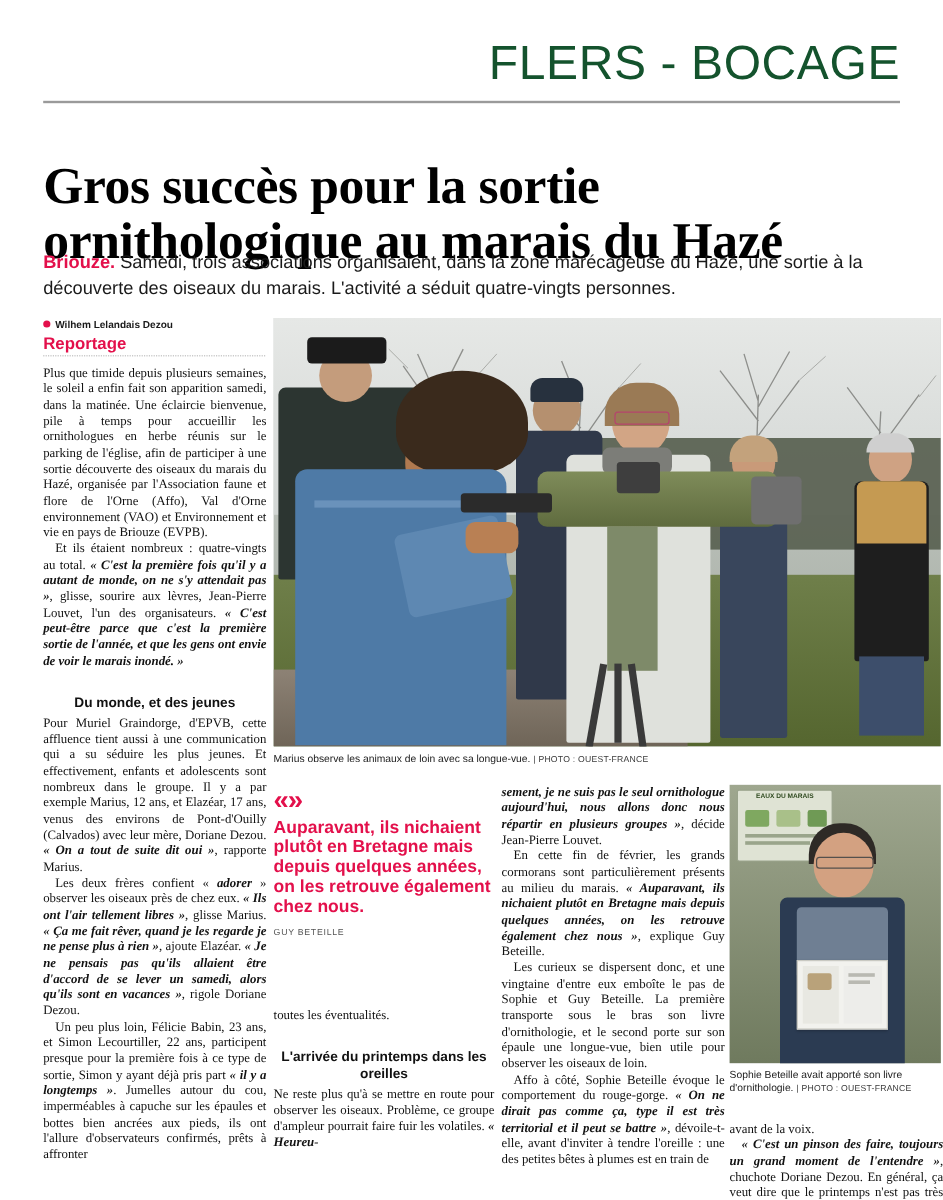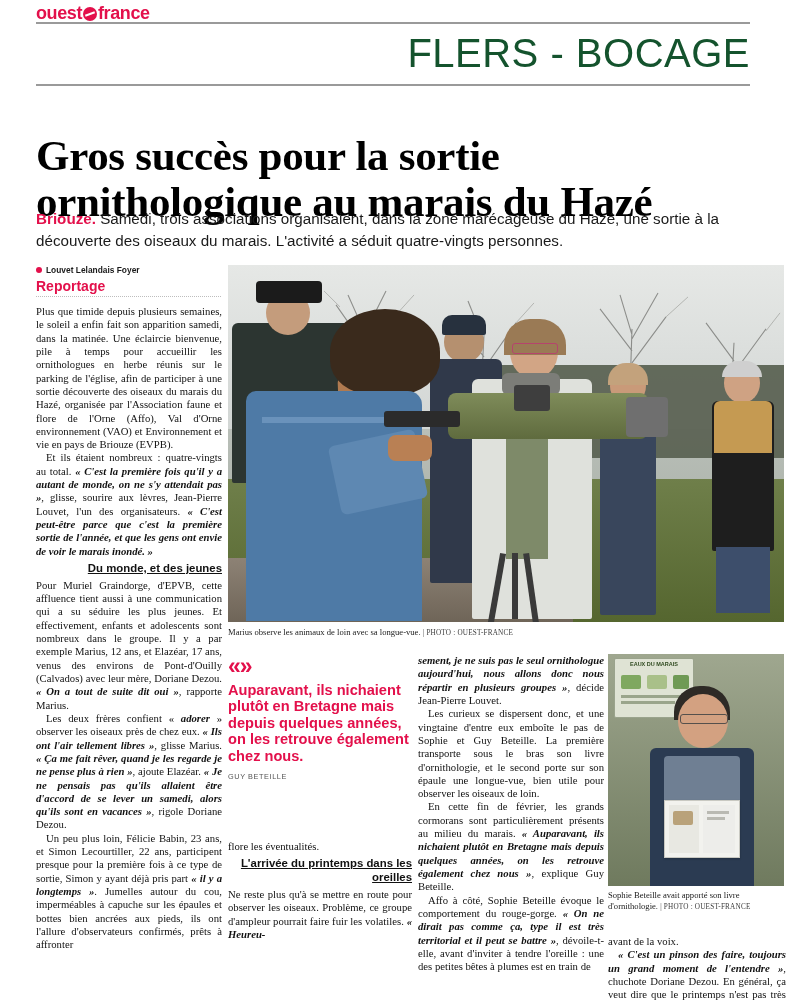--- a/index.html
+++ b/index.html
@@ -167,44 +167,43 @@
   }
   .col p { margin: 0; text-indent: 10px; }
   .col p.first { text-indent: 0; }
   .col .it { font-style: italic; font-weight: bold; }
   .subhead {
     font-family: "Liberation Sans", sans-serif;
     font-size: 11.4px;
     font-weight: bold;
     color: #111;
     line-height: 1.22;
-    margin: 4px 0 3px 0;
-    text-align: right;
+    margin: 22px 0 3px 0;
+    text-align: center;
     text-indent: 0;
-    text-decoration: underline;
   }
 
   #col1 { left: 36px; top: 305px; width: 186px; }
   #col2-lower { left: 228px; top: 840px; width: 184px; }
   #col3 { left: 418px; top: 654px; width: 186px; }
   #col4-lower { left: 608px; top: 935px; width: 178px; }
 
   
   .photo-main {
     position: absolute;
     left: 228px;
     top: 265px;
     width: 556px;
     height: 357px;
     overflow: hidden;
     background: linear-gradient(#cfd3d0, #9fa79c);
   }
   .caption {
     position: absolute;
-    font-family: Liberation Serif, serif;
+    font-family: Liberation Sans, sans-serif;
     font-size: 8.6px;
     color: #1a1a1a;
     line-height: 1.3;
   }
   .caption .credit {
     font-size: 7.2px;
     color: #3a3a3a;
     letter-spacing: 0.2px;
   }
   #caption-main { left: 228px; top: 627px; width: 556px; }
@@ -311,42 +310,34 @@
     background:#f2f2ee;
     border:1px solid #c9c9c2;
     box-shadow: 0 1px 2px rgba(0,0,0,.25);
   }
 </style>
 </head>
 <body>
 
 <div class="page">
 
-  <div class="masthead">
-    <div class="logo">
-      <span class="ouest">ouest</span>
-      <span class="logo-mark"></span>
-      <span class="france">france</span>
-    </div>
-    <div class="rule-top"></div>
-  </div>
 
   <div class="section-title">FLERS - BOCAGE</div>
   <div class="rule-under-section"></div>
 
   <h1 class="headline">Gros succès pour la sortie ornithologique au marais du Hazé</h1>
 
   <div class="standfirst">
     <span class="place">Briouze.</span><span> Samedi, trois associations organisaient, dans la zone marécageuse du Hazé, une sortie à la découverte des oiseaux du marais. L'activité a séduit quatre-vingts personnes.</span>
   </div>
 
   <div class="byline">
     <div class="byline-name">
       <span class="byline-dot"></span>
-      <span>Louvet Lelandais Foyer</span>
+      <span>Wilhem Lelandais Dezou</span>
     </div>
     <div class="byline-kicker">Reportage</div>
     <div class="byline-rule"></div>
   </div>
 
   <div class="col" id="col1">
     <p class="first">Plus que timide depuis plusieurs semaines, le soleil a enfin fait son apparition samedi, dans la matinée. Une éclaircie bienvenue, pile à temps pour accueillir les ornithologues en herbe réunis sur le parking de l'église, afin de participer à une sortie découverte des oiseaux du marais du Hazé, organisée par l'Association faune et flore de l'Orne (Affo), Val d'Orne environnement (VAO) et Environnement et vie en pays de Briouze (EVPB).</p>
     <p><span>Et ils étaient nombreux : quatre-vingts au total. </span><span class="it">« C'est la première fois qu'il y a autant de monde, on ne s'y attendait pas »</span><span>, glisse, sourire aux lèvres, Jean-Pierre Louvet, l'un des organisateurs. </span><span class="it">« C'est peut-être parce que c'est la première sortie de l'année, et que les gens ont envie de voir le marais inondé. »</span></p>
     <div class="subhead">Du monde, et des jeunes</div>
     <p class="first"><span>Pour Muriel Graindorge, d'EPVB, cette affluence tient aussi à une communication qui a su séduire les plus jeunes. Et effectivement, enfants et adolescents sont nombreux dans le groupe. Il y a par exemple Marius, 12 ans, et Elazéar, 17 ans, venus des environs de Pont-d'Ouilly (Calvados) avec leur mère, Doriane Dezou. </span><span class="it">« On a tout de suite dit oui »</span><span>, rapporte Marius.</span></p>
@@ -432,29 +423,29 @@
     <span class="credit">| PHOTO : OUEST-FRANCE</span>
   </div>
 
   <div class="pullquote">
     <div class="pq-marks">«»</div>
     <div class="pq-text">Auparavant, ils nichaient plutôt en Bretagne mais depuis quelques années, on les retrouve également chez nous.</div>
     <div class="pq-attrib">GUY BETEILLE</div>
   </div>
 
   <div class="col" id="col2-lower">
-    <p class="first">flore les éventualités.</p>
+    <p class="first">toutes les éventualités.</p>
     <div class="subhead">L'arrivée du printemps dans les oreilles</div>
     <p class="first"><span>Ne reste plus qu'à se mettre en route pour observer les oiseaux. Problème, ce groupe d'ampleur pourrait faire fuir les volatiles. </span><span class="it">« Heureu-</span></p>
   </div>
 
   <div class="col" id="col3">
     <p class="first"><span class="it">sement, je ne suis pas le seul ornithologue aujourd'hui, nous allons donc nous répartir en plusieurs groupes »</span><span>, décide Jean-Pierre Louvet.</span></p>
+    <p><span>En cette fin de février, les grands cormorans sont particulièrement présents au milieu du marais. </span><span class="it">« Auparavant, ils nichaient plutôt en Bretagne mais depuis quelques années, on les retrouve également chez nous »</span><span>, explique Guy Beteille.</span></p>
     <p>Les curieux se dispersent donc, et une vingtaine d'entre eux emboîte le pas de Sophie et Guy Beteille. La première transporte sous le bras son livre d'ornithologie, et le second porte sur son épaule une longue-vue, bien utile pour observer les oiseaux de loin.</p>
-    <p><span>En cette fin de février, les grands cormorans sont particulièrement présents au milieu du marais. </span><span class="it">« Auparavant, ils nichaient plutôt en Bretagne mais depuis quelques années, on les retrouve également chez nous »</span><span>, explique Guy Beteille.</span></p>
     <p><span>Affo à côté, Sophie Beteille évoque le comportement du rouge-gorge. </span><span class="it">« On ne dirait pas comme ça, type il est très territorial et il peut se battre »</span><span>, dévoile-t-elle, avant d'inviter à tendre l'oreille : une des petites bêtes à plumes est en train de</span></p>
   </div>
 
   <div class="photo-second">
     <div class="scene">
       <div style="position:absolute; left:0; top:0; width:100%; height:100%; background:linear-gradient(#9fa78f,#6f7a5e);"></div>
       <div class="panel-sign" style="left:6px; top:4px; width:78px; height:58px;">
         <div class="panel-sign-title">EAUX DU MARAIS</div>
         <div style="position:absolute; left:6px; top:16px; width:20px; height:14px; background:#7fa860; border-radius:2px;"></div>
         <div style="position:absolute; left:32px; top:16px; width:20px; height:14px; background:#a9c089; border-radius:2px;"></div>

